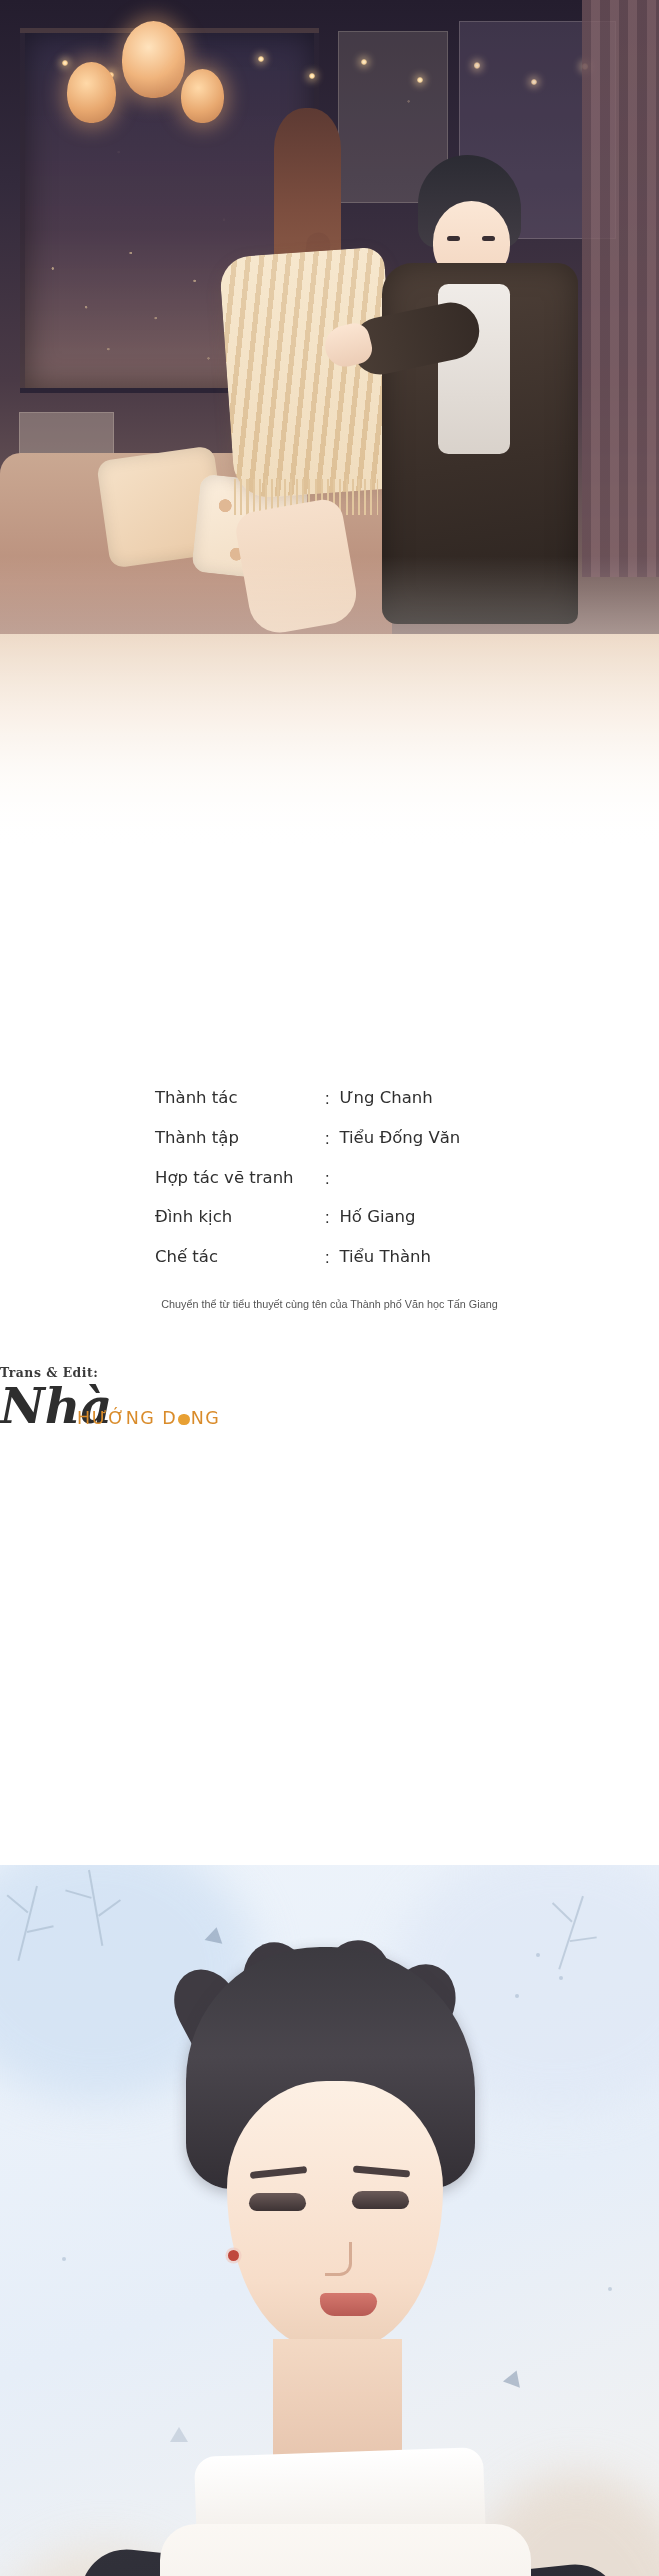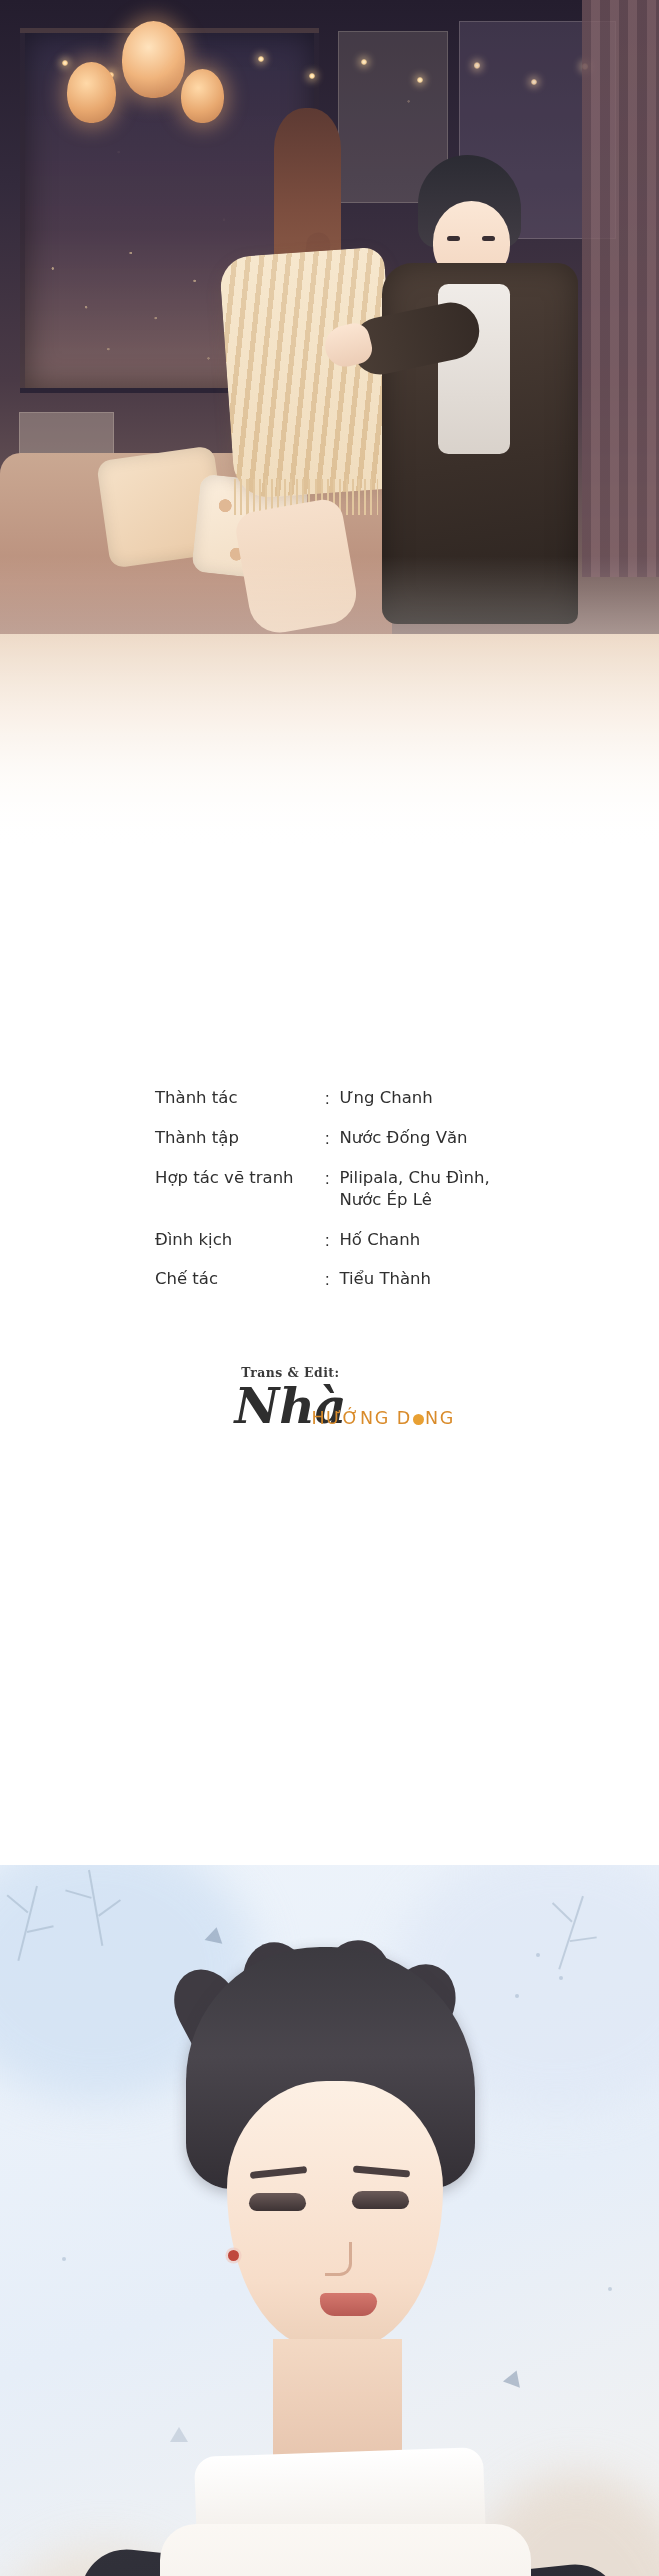--- a/index.html
+++ b/index.html
@@ -304,21 +304,21 @@
     left: 0; top: 453px;
     width: 659px;
     text-align: center;
     font-size: 10.8px;
     color: #555555;
   }
   .trans-edit {
     position: absolute;
     left: 0; top: 520px;
     width: 581px;
-    text-align: center;
+    text-align: left;
   }
   .trans-edit .te-label {
     font-family: "DejaVu Serif", serif;
     font-weight: 700;
     font-size: 12.4px;
     color: #3a3a3a;
     letter-spacing: 0.5px;
   }
   .logo-wrap {
     position: relative;
@@ -569,46 +569,43 @@
 
       <div class="credit-row">
         <span class="credit-label">Thành tác</span>
         <span class="credit-sep">:</span>
         <span class="credit-value">Ưng Chanh</span>
       </div>
 
       <div class="credit-row">
         <span class="credit-label">Thành tập</span>
         <span class="credit-sep">:</span>
-        <span class="credit-value">Nước Đống Văn</span>
+        <span class="credit-value">Tiểu Đống Văn</span>
       </div>
 
       <div class="credit-row">
         <span class="credit-label">Hợp tác vẽ tranh</span>
         <span class="credit-sep">:</span>
-        <span class="credit-value">
-          <span>Pilipala, Chu Đình,</span>
-          <span class="v2">Nước Ép Lê</span>
-        </span>
       </div>
 
       <div class="credit-row">
         <span class="credit-label">Đình kịch</span>
         <span class="credit-sep">:</span>
-        <span class="credit-value">Hố Chanh</span>
+        <span class="credit-value">Hố Giang</span>
       </div>
 
       <div class="credit-row">
         <span class="credit-label">Chế tác</span>
         <span class="credit-sep">:</span>
         <span class="credit-value">Tiểu Thành</span>
       </div>
 
     </div>
 
+    <div class="credit-note">Chuyển thể từ tiểu thuyết cùng tên của Thành phố Văn học Tấn Giang</div>
 
     <div class="trans-edit">
       <div class="te-label">Trans &amp; Edit:</div>
       <div class="logo-wrap">
         <span class="logo-nha">Nhà</span>
         <span class="logo-huong"><span>HƯỚNG D</span><span class="logo-dot"></span><span>NG</span></span>
       </div>
     </div>
 
   </section>

